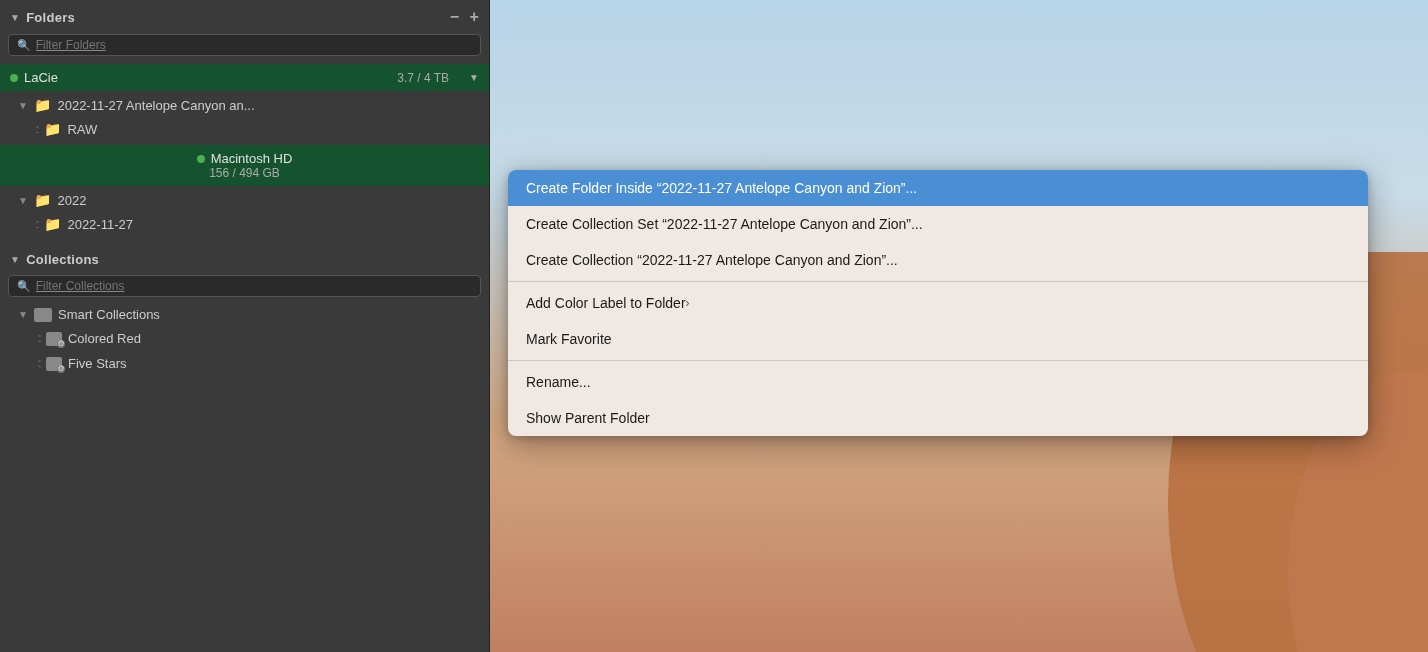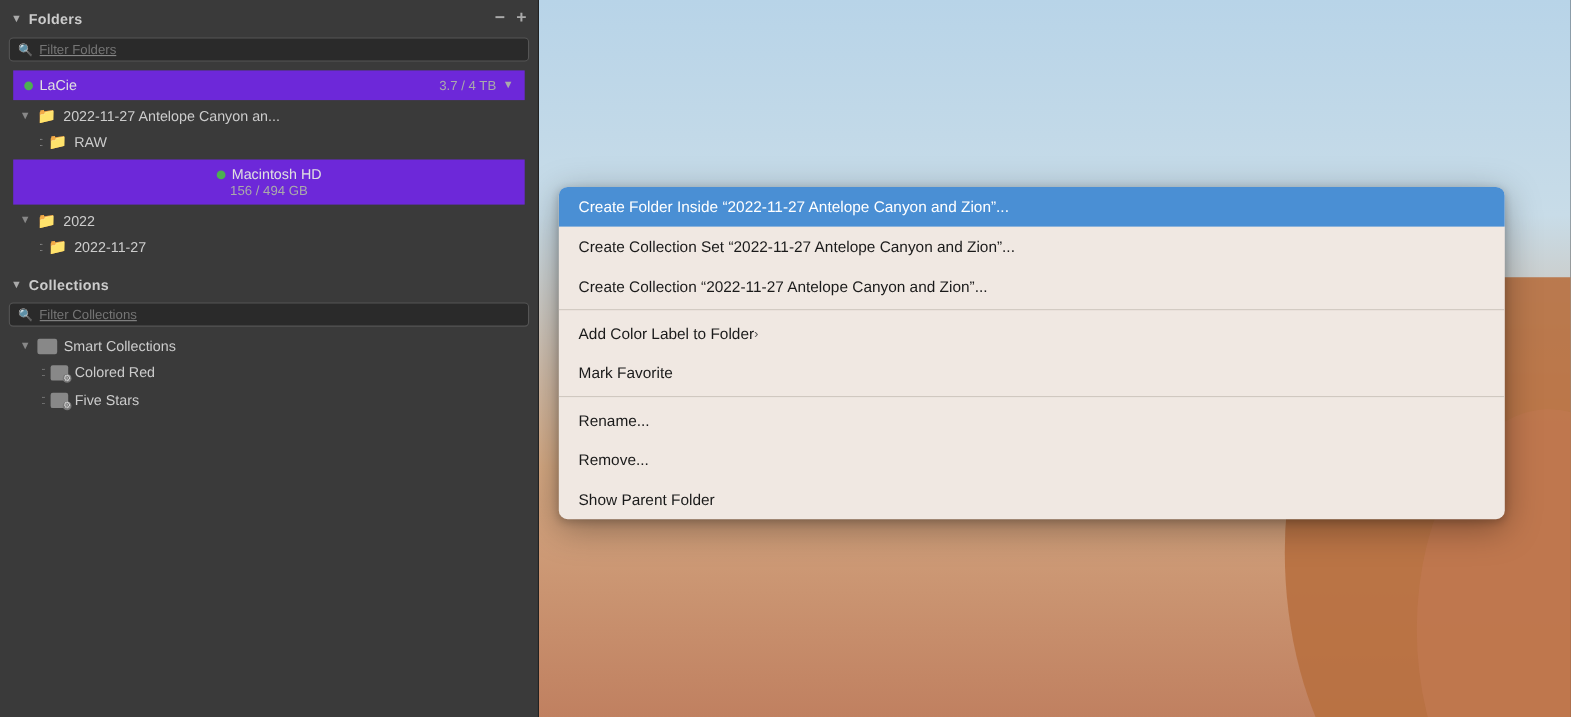--- a/index.html
+++ b/index.html
@@ -73,22 +73,22 @@
       width: 100%;
       text-decoration: underline;
     }
 
     
     .drive-row {
       display: flex;
       align-items: center;
       justify-content: space-between;
       padding: 6px 10px;
-      background: #6d28d9;
-      margin: 2px 12px;
+      background: #14532d;
+      margin: 2px 0;
       color: #ddd;
       font-size: 13px;
     }
     .drive-row-left {
       display: flex;
       align-items: center;
       gap: 6px;
     }
     .drive-indicator {
       width: 8px;
@@ -97,21 +97,21 @@
       background: #4CAF50;
       flex-shrink: 0;
     }
     .drive-name {
       font-weight: 500;
       color: #e0e0e0;
     }
     .drive-info {
       display: flex;
       align-items: center;
-      gap: 6px;
+      gap: 20px;
       color: #aaa;
       font-size: 12px;
     }
     .drive-arrow {
       color: #aaa;
       font-size: 10px;
     }
 
     
     .folder-row {
@@ -385,23 +385,20 @@
     <div class="context-menu-item">
       <span>Mark Favorite</span>
     </div>
 
     <div class="context-menu-separator"></div>
 
     <div class="context-menu-item">
       <span>Rename...</span>
     </div>
 
-    <div class="context-menu-item">
-      <span>Remove...</span>
-    </div>
 
 
     <div class="context-menu-item">
       <span>Show Parent Folder</span>
     </div>
 
   </div>
 </div>
 
 </body></html>

